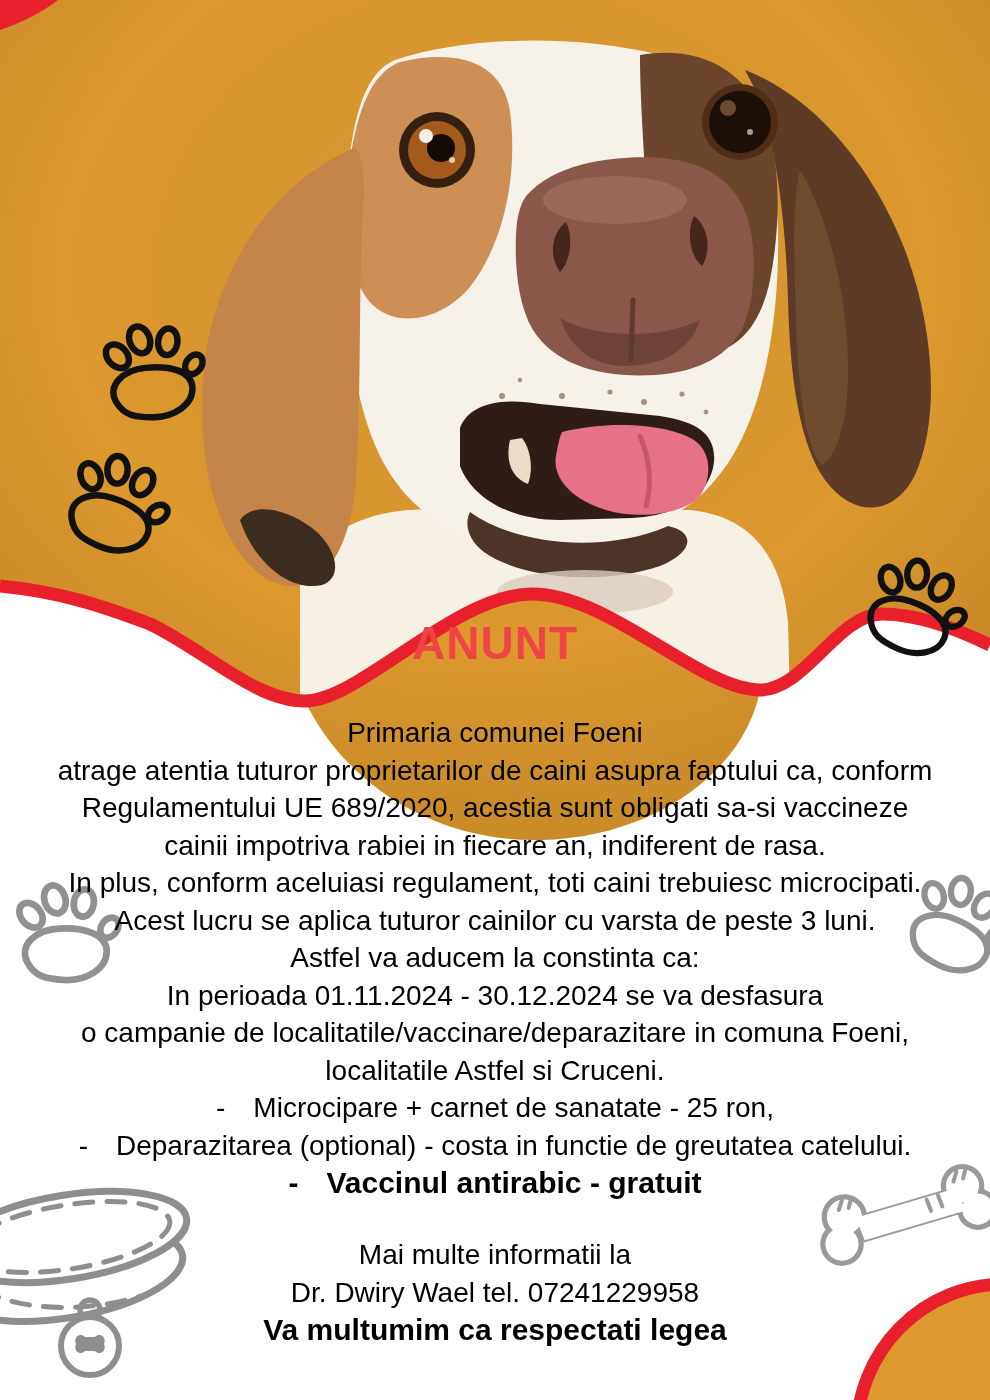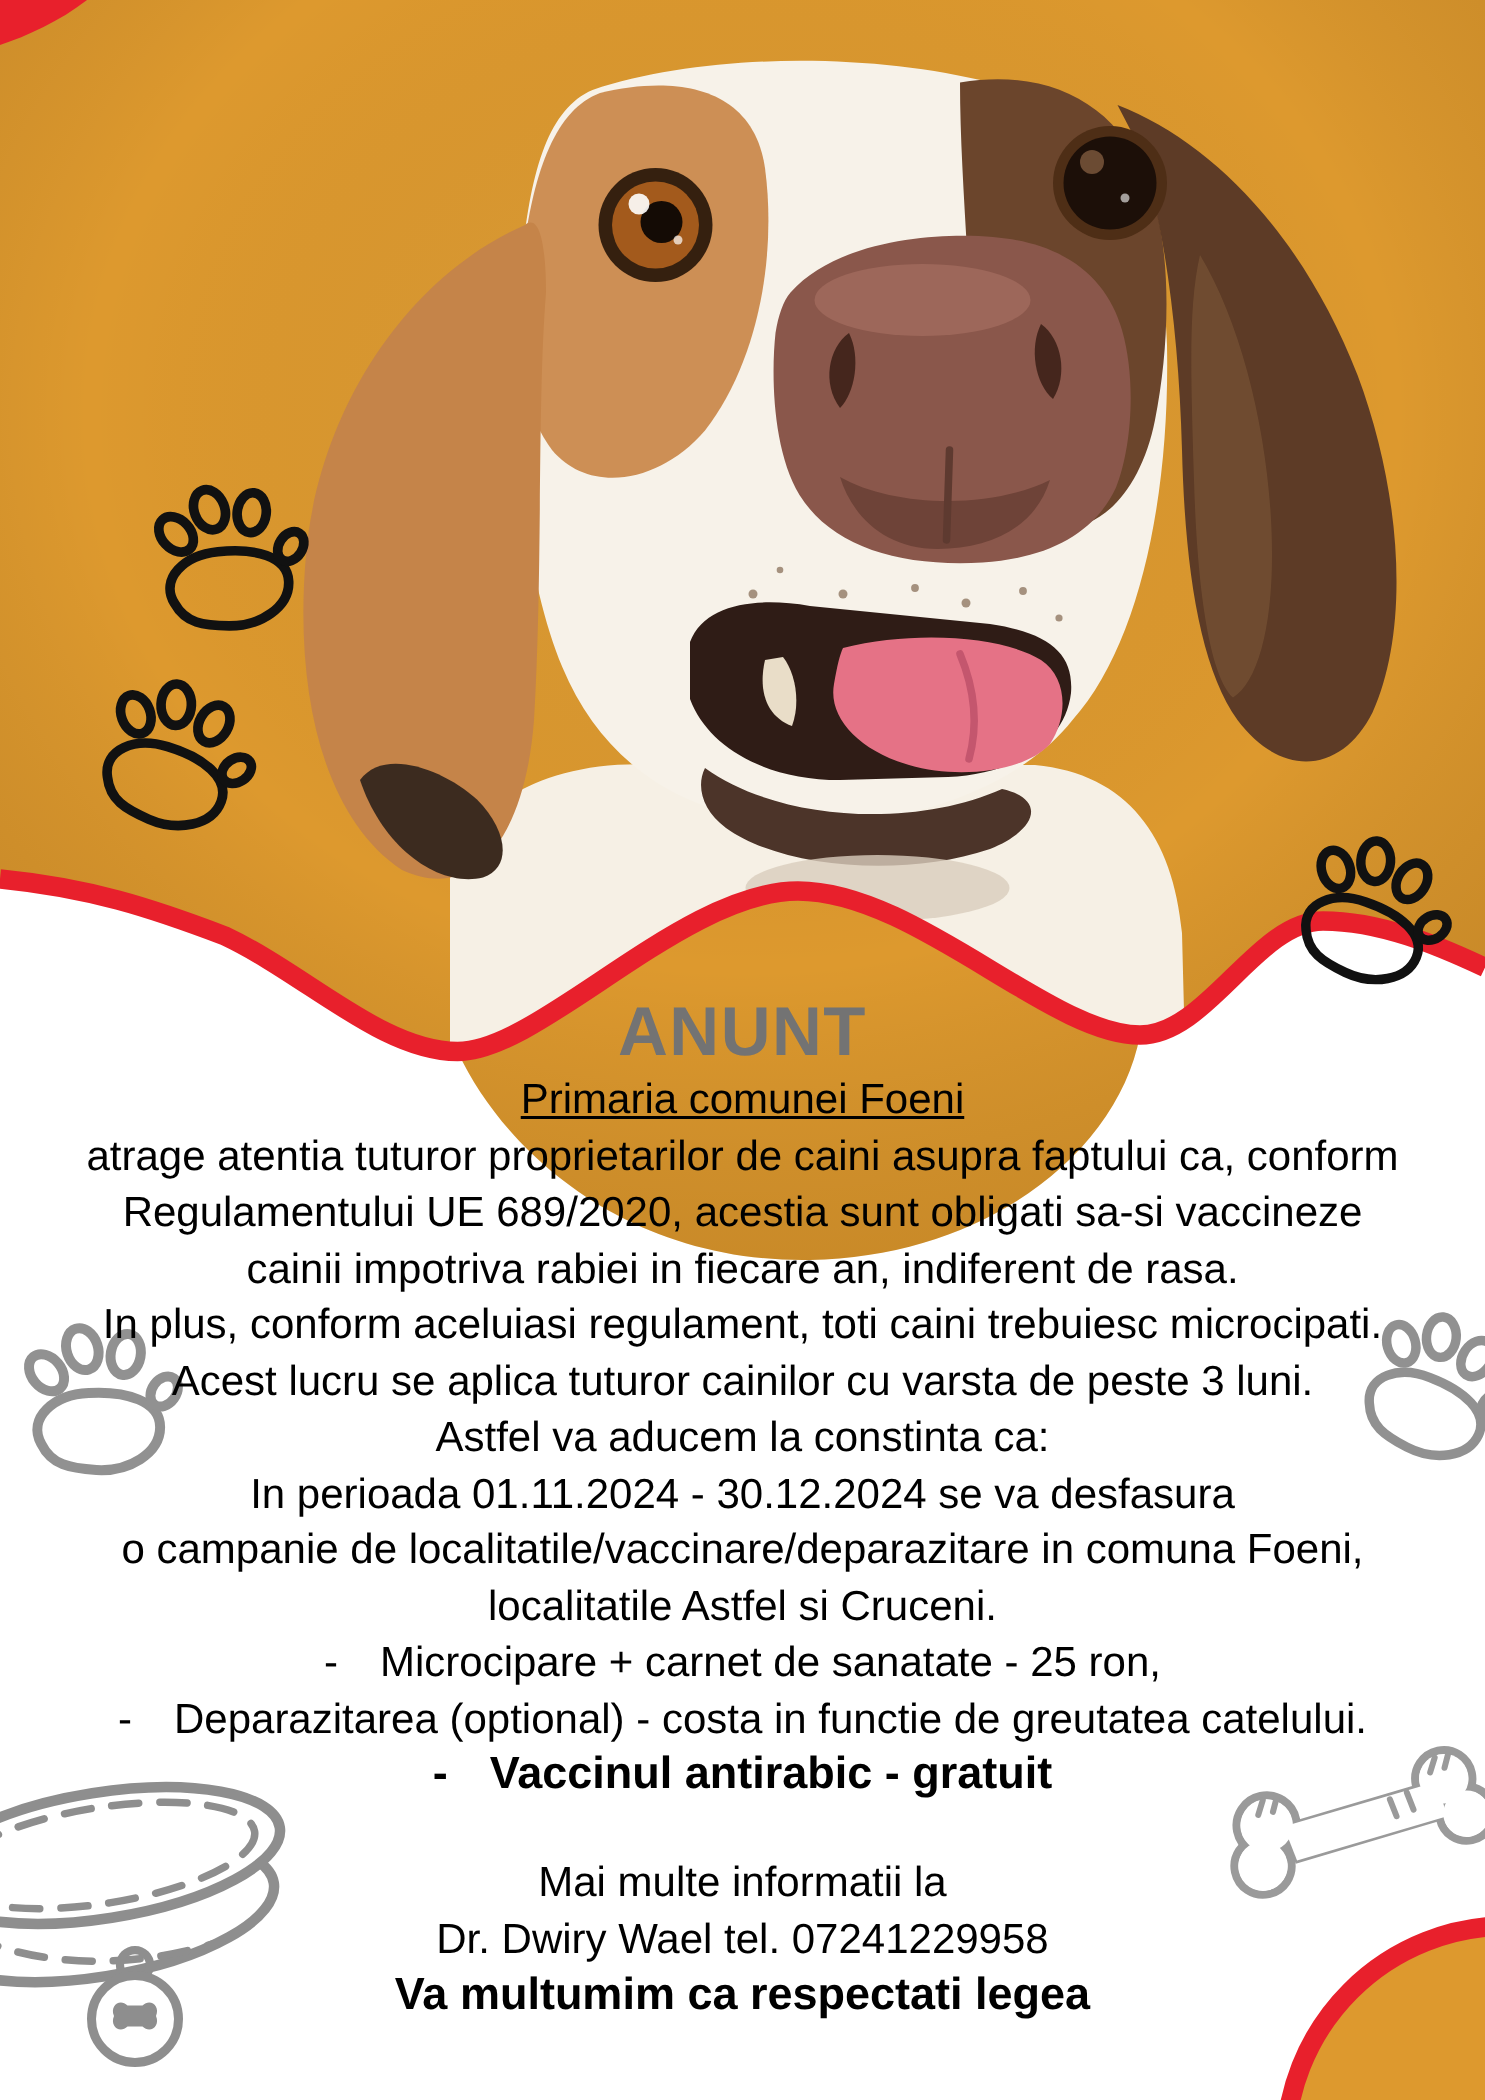--- a/index.html
+++ b/index.html
@@ -5,26 +5,26 @@
   html,body{margin:0;padding:0;background:#fff;}
   .page{
     position:relative;width:990px;height:1400px;margin:0 auto;
     background:#ffffff;overflow:hidden;
     font-family:"Liberation Sans","DejaVu Sans",sans-serif;
     color:#000;
   }
   .art{position:absolute;left:0;top:0;z-index:0;}
   .title{
     position:absolute;left:0;right:0;top:616px;z-index:2;
-    text-align:center;font-size:46px;font-weight:bold;letter-spacing:1px;color:#737373;margin-top:44px;
+    text-align:center;font-size:46px;font-weight:bold;letter-spacing:1px;color:#ef4444;
   }
   .text-block{position:absolute;left:0;right:0;top:714px;z-index:2;}
   .footer-block{position:absolute;left:0;right:0;top:1236px;z-index:2;}
   .line{text-align:center;font-size:28px;line-height:37.5px;white-space:nowrap;}
-  .heading{font-size:28px;text-decoration:underline;}
+  .heading{font-size:28px;}
   .bullet-line .bullet{display:inline-block;margin-right:28px;}
   .bold{font-weight:bold;}
   .big{font-size:30px;}
 </style>
 </head>
 <body>
 
 <div class="page">
 
   <svg class="art" width="990" height="1400" viewBox="0 0 990 1400" aria-hidden="true">

